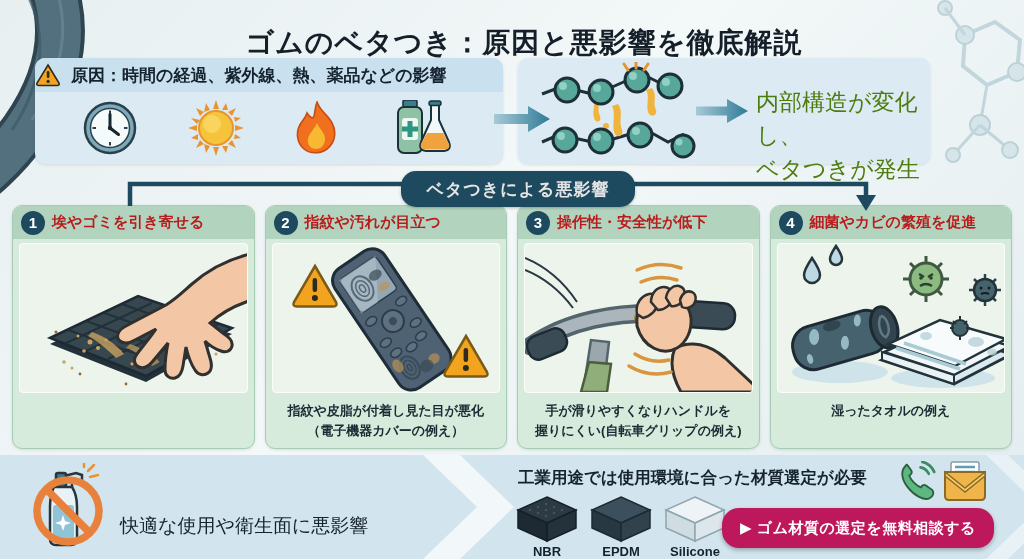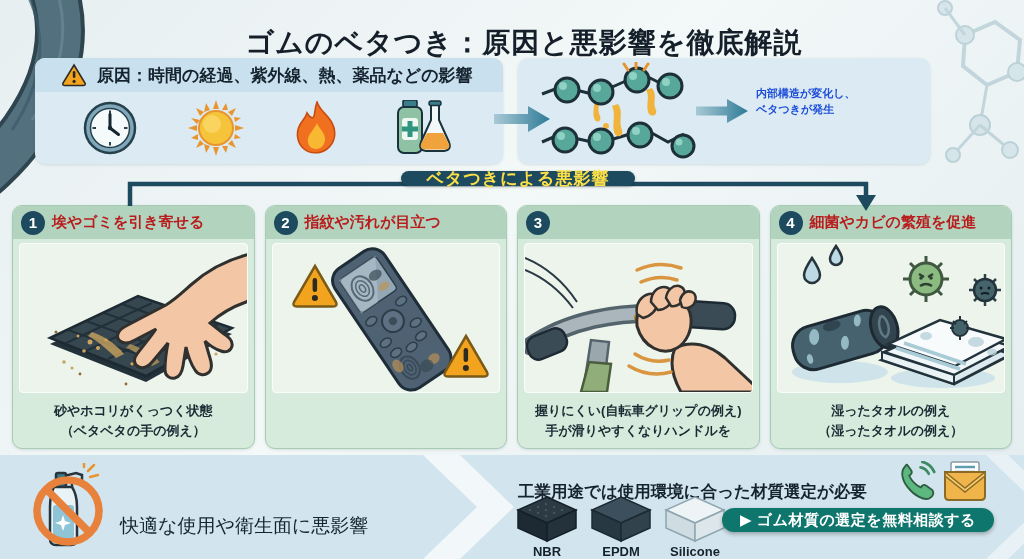--- a/index.html
+++ b/index.html
@@ -8,65 +8,65 @@
     background:linear-gradient(135deg,#e7eff1 0%,#f3f8f8 45%,#e2ecef 100%);}
   .deco{position:absolute;pointer-events:none;}
 
   .page-title{position:absolute;top:12px;left:0;width:100%;text-align:center;
     font-size:28px;font-weight:bold;color:#141f29;letter-spacing:1px;margin:12px;}
 
   
   .cause-box{position:absolute;left:35px;top:58px;width:468px;height:106px;
     background:#dcebf3;border-radius:10px;box-shadow:0 1px 3px rgba(20,40,60,.12);}
   .cause-header{display:flex;align-items:center;gap:10px;height:34px;
-    background:#c9e0ee;border-radius:10px 10px 0 0;padding:0 26px;}
+    background:#c9e0ee;border-radius:10px 10px 0 0;padding:0 0;}
   .cause-heading{font-size:17px;font-weight:bold;color:#15232e;}
   .cause-icons{display:flex;align-items:center;justify-content:space-between;
     padding:8px 48px 0 48px;}
 
   .result-box{position:absolute;left:518px;top:58px;width:412px;height:106px;
     background:#dcebf3;border-radius:10px;box-shadow:0 1px 3px rgba(20,40,60,.12);}
   .molecules{position:absolute;left:22px;top:4px;}
   .inner-arrow{position:absolute;left:178px;top:40px;}
-  .result-text{position:absolute;left:238px;top:28px;font-size:11px;
-    font-weight:bold;color:#1d4ed8;line-height:1.45;}
+  .result-text{position:absolute;left:238px;top:28px;font-size:23px;
+    font-weight:normal;color:#4d7c0f;line-height:1.45;}
 
   .big-arrow{position:absolute;left:494px;top:105px;z-index:3;}
 
   
   .connector{position:absolute;left:0;top:0;z-index:1;}
-  .banner{position:absolute;left:401px;top:171px;width:234px;height:15px;z-index:2;
+  .banner{position:absolute;left:401px;top:171px;width:234px;height:36px;z-index:2;
     background:#1d4a5e;border-radius:15px;display:flex;align-items:center;justify-content:center;
-    color:#fde047;font-size:17px;font-weight:bold;letter-spacing:1px;box-shadow:0 1px 3px rgba(0,0,0,.25);}
+    color:#e5e5e5;font-size:17px;font-weight:bold;letter-spacing:1px;box-shadow:0 1px 3px rgba(0,0,0,.25);}
 
   
   .panels{position:absolute;left:12px;top:205px;width:1000px;display:grid;
     grid-template-columns:repeat(4,1fr);gap:10px;}
   .panel{background:#d7ebdc;border:1px solid #a6ccb4;border-radius:10px;
     overflow:hidden;box-shadow:0 1px 3px rgba(20,50,40,.12);}
   .panel-header{height:33px;background:#b2d4bf;display:flex;align-items:center;gap:7px;padding:0 8px;}
   .badge{min-width:24px;height:24px;border-radius:50%;background:#1d4a5e;color:#fff;
     font-size:15px;font-weight:bold;display:flex;align-items:center;justify-content:center;}
   .panel-title{font-size:15px;font-weight:bold;color:#b91c1c;white-space:nowrap;}
   .panel-image{margin:4px 6px 3px 6px;height:148px;background:#edf4ec;
     border:1px solid #fbfdfb;border-radius:4px;overflow:hidden;}
   .panel-caption{text-align:center;font-size:13px;font-weight:bold;color:#1a2a33;
     line-height:1.5;padding:5px 2px 8px 2px;}
 
   
   .footer-band{position:absolute;left:0;top:455px;width:1024px;height:104px;background:#d2e4ed;}
   .fw-line1{position:absolute;left:120px;top:16px;font-size:19px;font-weight:bold;color:#15232e;}
   .fw-line2{position:absolute;left:120px;top:58px;font-size:19px;font-weight:normal;color:#15232e;}
   .spray{position:absolute;left:32px;top:8px;}
-  .industrial-heading{position:absolute;left:518px;top:26px;font-size:16.5px;font-weight:bold;color:#15232e;}
+  .industrial-heading{position:absolute;left:518px;top:12px;font-size:16.5px;font-weight:bold;color:#15232e;}
   .materials{position:absolute;left:516px;top:40px;display:flex;gap:12px;}
   .material{display:flex;flex-direction:column;align-items:center;width:62px;}
   .material-label{font-size:13px;font-weight:bold;color:#14222c;margin-top:1px;}
-  .cta-button{position:absolute;left:722px;top:53px;width:272px;height:24px;border:none;
-    background:#0f766e;border-radius:17px;color:#fff;font-size:15px;font-weight:bold;
+  .cta-button{position:absolute;left:722px;top:53px;width:272px;height:40px;border:none;
+    background:#be185d;border-radius:17px;color:#fff;font-size:15px;font-weight:bold;
     font-family:inherit;display:flex;align-items:center;justify-content:center;
     cursor:pointer;box-shadow:0 2px 4px rgba(0,0,0,.3);letter-spacing:.5px;}
   .contact-phone{position:absolute;left:896px;top:6px;}
   .contact-mail{position:absolute;left:942px;top:5px;}
 </style>
 </head>
 <body>
 
 <div class="canvas">
 
@@ -275,24 +275,20 @@
           <g fill="#8a6a3a">
               <circle cx="36" cy="88" r="1.5"></circle>
               <circle cx="150" cy="84" r="1.5"></circle>
               <circle cx="200" cy="100" r="1.4"></circle>
               <circle cx="60" cy="130" r="1.4"></circle>
               <circle cx="106" cy="140" r="1.4"></circle>
             </g>
           <path d="M230,10 C206,16 188,26 172,40 C164,47 156,55 146,61 L106,82 C98,86 95,93 100,97 C104,100 110,99 115,96 L136,85 C130,94 123,102 117,110 C113,115 114,121 119,123 C124,125 129,122 133,117 L148,99 C146,109 145,118 145,126 C145,132 150,135 155,134 C160,133 162,128 163,122 L166,103 C168,112 171,120 175,126 C178,131 184,132 188,129 C192,126 192,120 190,114 L185,97 C189,101 195,105 201,107 C206,109 211,107 212,102 C213,97 209,93 204,90 L190,79 C199,71 212,63 226,58 L230,56 Z" fill="#f3c7a5" stroke="#30302f" stroke-width="3"></path>
         </svg>
       </div>
-      <div class="panel-caption">
-        <div>砂やホコリがくっつく状態</div>
-        <div>（ベタベタの手の例え）</div>
-      </div>
     </div>
 
     <div class="panel">
       <div class="panel-header">
         <span class="badge">2</span>
         <span class="panel-title">指紋や汚れが目立つ</span>
       </div>
       <div class="panel-image">
         <svg width="230" height="148" viewBox="0 0 230 148">
           <g transform="rotate(-34 118 76)">
@@ -331,25 +327,30 @@
             <rect x="39.6" y="34" width="4.5" height="14" rx="2.2" fill="#2d2a22"></rect>
               <circle cx="41.9" cy="54" r="3" fill="#2d2a22"></circle>
           </g>
           <g>
             <path d="M193,92 L214,128 Q216,132.5 211,132.5 L175,132.5 Q170,132.5 172,128 Z" fill="#f2a41f" stroke="#7a5a17" stroke-width="2.5"></path>
             <rect x="190.6" y="104" width="4.5" height="14" rx="2.2" fill="#2d2a22"></rect>
               <circle cx="192.9" cy="124" r="3" fill="#2d2a22"></circle>
           </g>
         </svg>
       </div>
+      <div class="panel-caption">
+        <div>指紋や皮脂が付着し見た目が悪化</div>
+        <div>（電子機器カバーの例え）</div>
+      </div>
     </div>
 
     <div class="panel">
       <div class="panel-header">
         <span class="badge">3</span>
+        <span class="panel-title">操作性・安全性が低下</span>
       </div>
       <div class="panel-image">
         <svg width="230" height="148" viewBox="0 0 230 148">
           <g stroke="#2a3a44" stroke-width="2" fill="none">
             <path d="M0,14 C24,24 40,40 52,58"></path>
               <path d="M0,26 C20,34 36,48 48,64"></path>
           </g>
           <path d="M58,148 L66,96 L84,98 L78,148 Z" fill="#9aa7ad" stroke="#54646d" stroke-width="2.5"></path>
           <path d="M56,148 L64,118 L86,120 L82,148 Z" fill="#8fae7a" stroke="#4a5e3e" stroke-width="2.5"></path>
           <path d="M6,102 C40,78 90,66 150,70 L196,76" stroke="#54646d" stroke-width="19" fill="none" stroke-linecap="round"></path>
@@ -372,22 +373,22 @@
           </g>
           <g stroke="#d9953f" stroke-width="3.5" fill="none" stroke-linecap="round">
             <path d="M112,26 Q134,16 156,24"></path>
               <path d="M116,38 Q134,30 152,36"></path>
             <path d="M104,122 Q124,134 146,128"></path>
               <path d="M110,110 Q126,120 144,116"></path>
           </g>
         </svg>
       </div>
       <div class="panel-caption">
+        <div>手が滑りやすくなりハンドルを</div>
         <div>握りにくい(自転車グリップの例え)</div>
-        <div>手が滑りやすくなりハンドルを</div>
       </div>
     </div>
 
     <div class="panel">
       <div class="panel-header">
         <span class="badge">4</span>
         <span class="panel-title">細菌やカビの繁殖を促進</span>
       </div>
       <div class="panel-image">
         <svg width="230" height="148" viewBox="0 0 230 148">
@@ -468,21 +469,20 @@
               </g>
             <circle cx="207" cy="46" r="11" fill="#45636a" stroke="#22333c" stroke-width="2.5"></circle>
             <circle cx="203" cy="44" r="1.5" fill="#121e24"></circle>
               <circle cx="211" cy="44" r="1.5" fill="#121e24"></circle>
             <path d="M203,50 Q207,48 211,50" stroke="#121e24" stroke-width="2" fill="none"></path>
           </g>
         </svg>
       </div>
       <div class="panel-caption">
         <div>湿ったタオルの例え</div>
-        <div>（湿ったタオルの例え）</div>
       </div>
     </div>
   </div>
 
   <div class="footer-band">
     <svg class="spray" width="78" height="88" viewBox="0 0 78 88">
       <g stroke="#e8952f" stroke-width="2.5" stroke-linecap="round">
         <line x1="56" y1="8" x2="62" y2="2"></line>
           <line x1="58" y1="14" x2="66" y2="12"></line>
           <line x1="52" y1="4" x2="52" y2="-2"></line>

